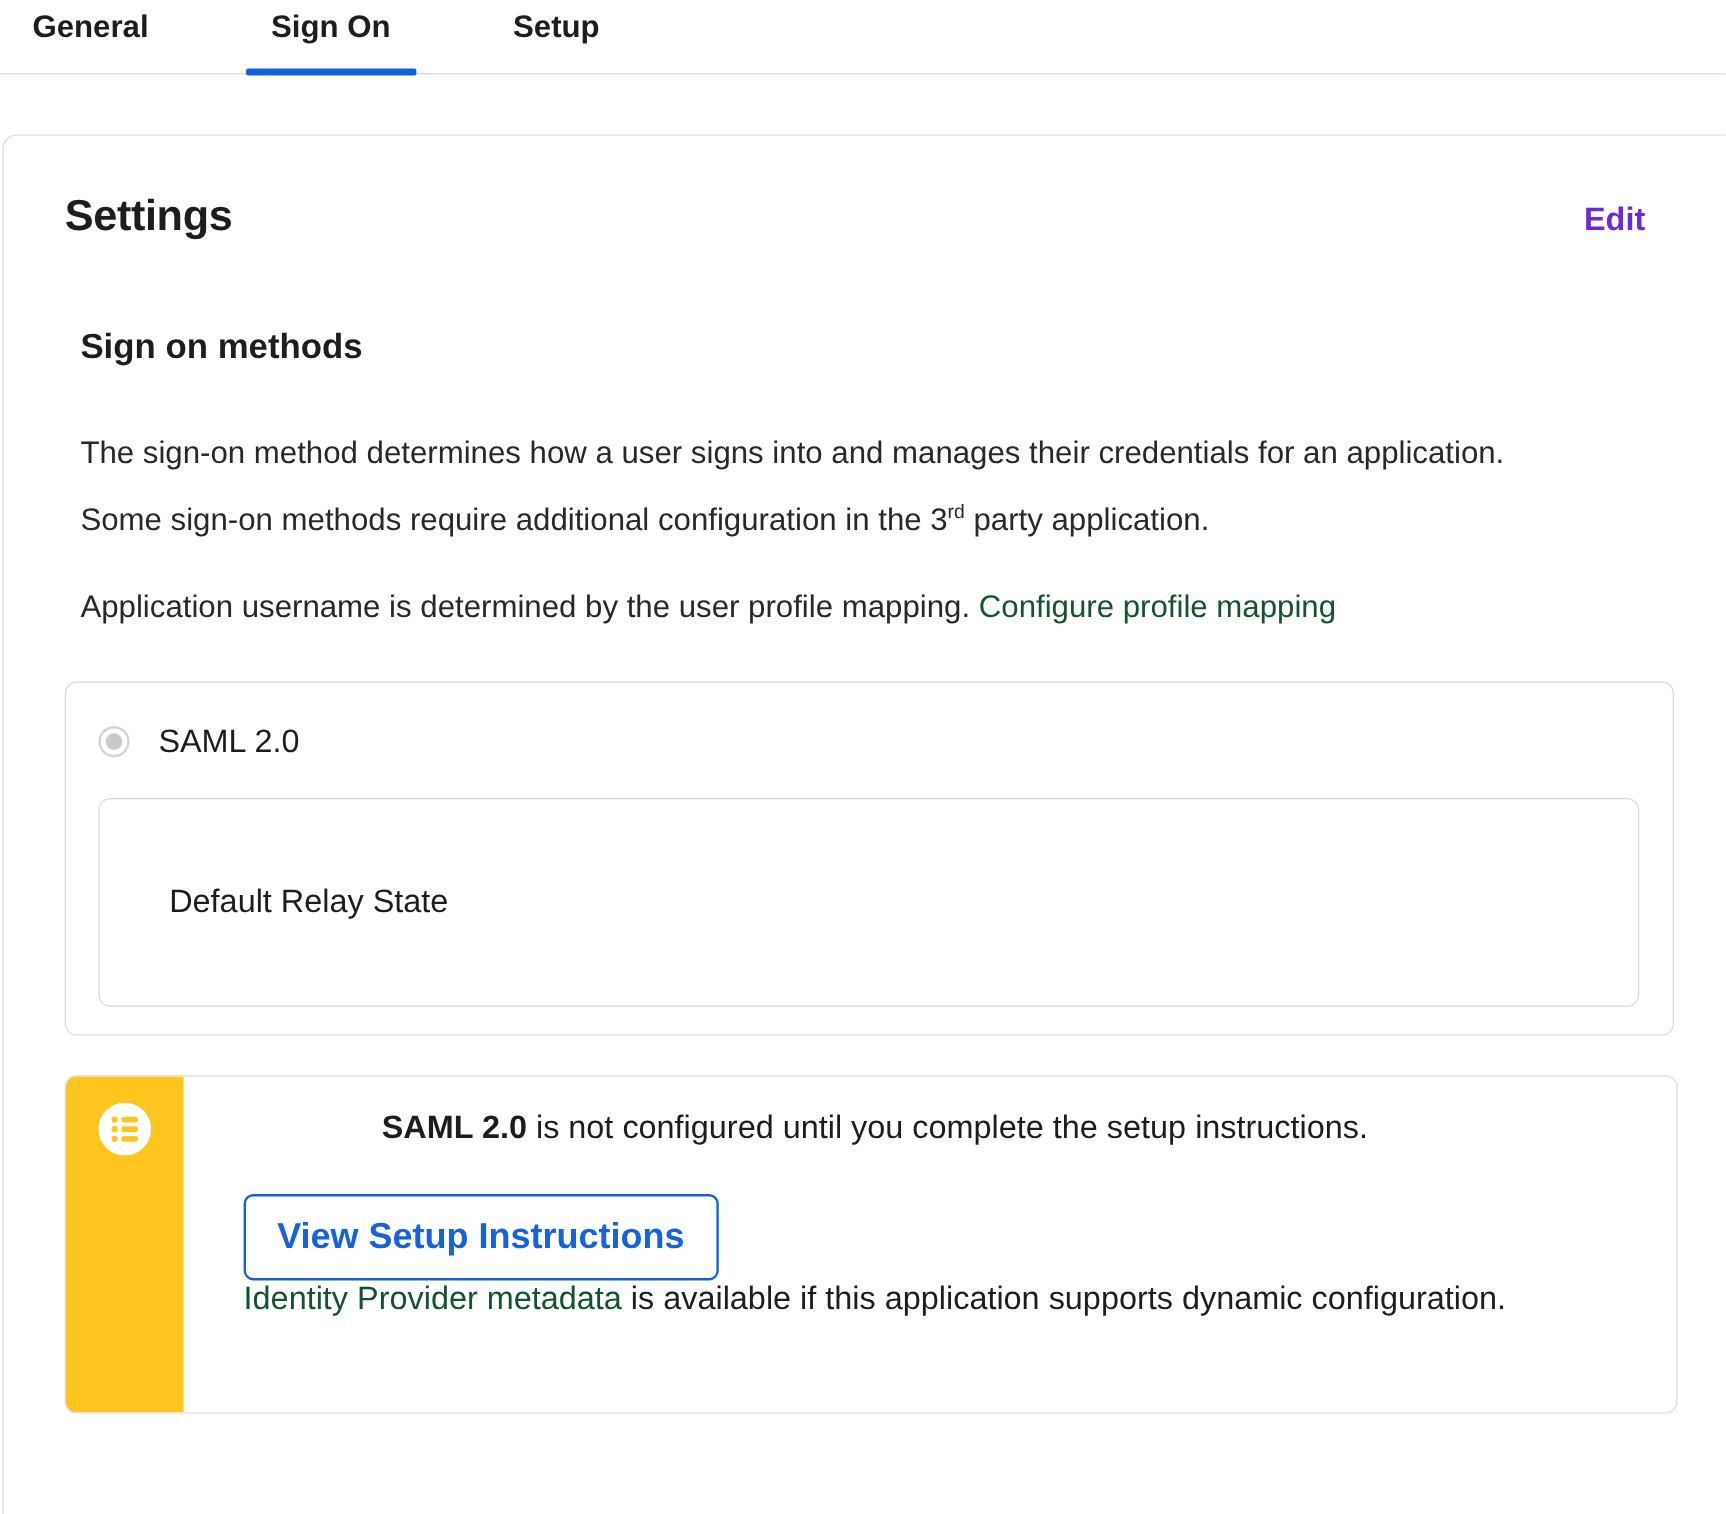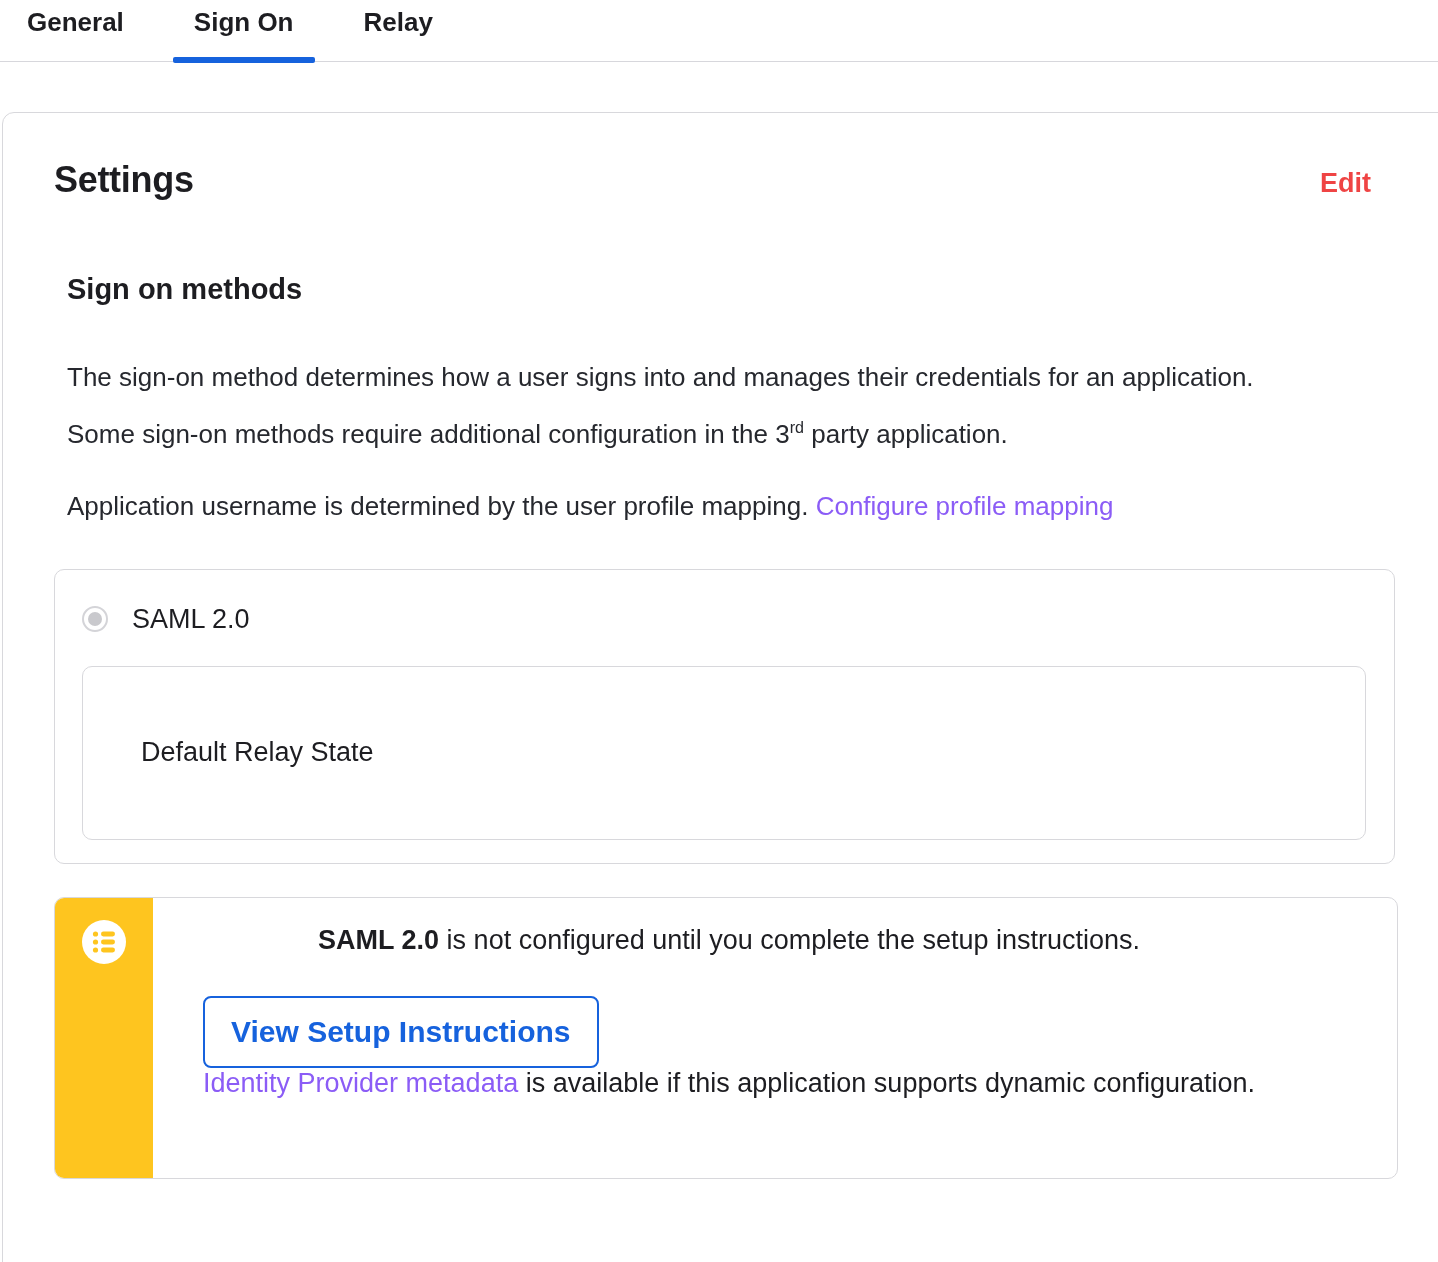--- a/index.html
+++ b/index.html
@@ -4,21 +4,21 @@
 <style>
   * { margin:0; padding:0; box-sizing:border-box; }
   html, body {
     width:1438px; height:1262px; overflow:hidden;
     background:#ffffff; color:#1d1d21;
     font-family:"Liberation Sans", sans-serif;
   }
 
   
   .tabbar {
-    display:flex; column-gap:70px;
+    display:flex; column-gap:102px;
     padding-left:27px; height:62px;
     border-bottom:1px solid #d7d7dc;
   }
   .tab {
     position:relative; padding-top:7px;
     font-size:26px; font-weight:700; height:62px;
     white-space:nowrap; cursor:pointer;
   }
   .tab.active::after {
     content:""; position:absolute; left:-21px; right:-21px; bottom:-1px;
@@ -32,32 +32,32 @@
     border:1px solid #d8d8dc; border-radius:12px;
     padding:46px 0 0 51px;
   }
   .card-content { width:1344px; }
 
   .card-header {
     display:flex; justify-content:space-between; align-items:baseline;
     padding-right:27px;
   }
   .page-title { font-size:36px; font-weight:700; letter-spacing:-0.3px; }
-  .edit-link  { font-size:27px; font-weight:700; color:#ef4444; cursor:pointer; text-decoration:none; }
+  .edit-link  { font-size:27px; font-weight:700; color:#6d28d9; cursor:pointer; text-decoration:none; }
 
   .section-heading { margin-top:72px; margin-left:13px; font-size:29px; font-weight:700; }
 
   .desc {
     margin-top:46px; margin-left:13px;
     font-size:26px; line-height:50px; max-width:1245px; color:#26282e;
   }
   .desc sup { font-size:0.62em; }
 
   .username-line { margin-top:32px; margin-left:13px; font-size:26px; color:#26282e; }
-  .link { color:#8b5cf6; cursor:pointer; text-decoration:none; }
+  .link { color:#14532d; cursor:pointer; text-decoration:none; }
 
   
   .saml-box {
     margin-top:47px; width:1341px;
     border:1px solid #d8d8dc; border-radius:10px;
     padding:34px 28px 23px 27px;
   }
   .radio-row { display:flex; align-items:center; gap:24px; }
   .radio {
     width:26px; height:26px; border-radius:50%;
@@ -98,21 +98,21 @@
   }
 
   .metadata-line { font-size:27px; }
 </style>
 </head>
 <body>
 
 <nav class="tabbar">
   <div class="tab">General</div>
   <div class="tab active">Sign On</div>
-  <div class="tab">Relay</div>
+  <div class="tab">Setup</div>
 </nav>
 
 <section class="card">
   <div class="card-content">
 
     <div class="card-header">
       <h1 class="page-title">Settings</h1>
       <a class="edit-link">Edit</a>
     </div>
 

